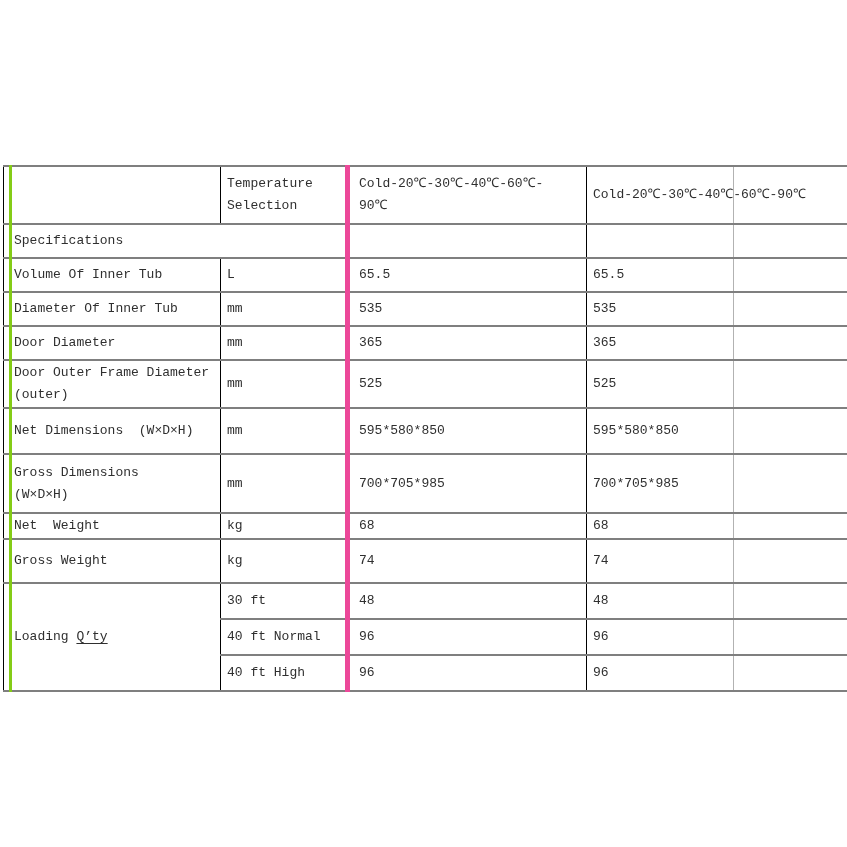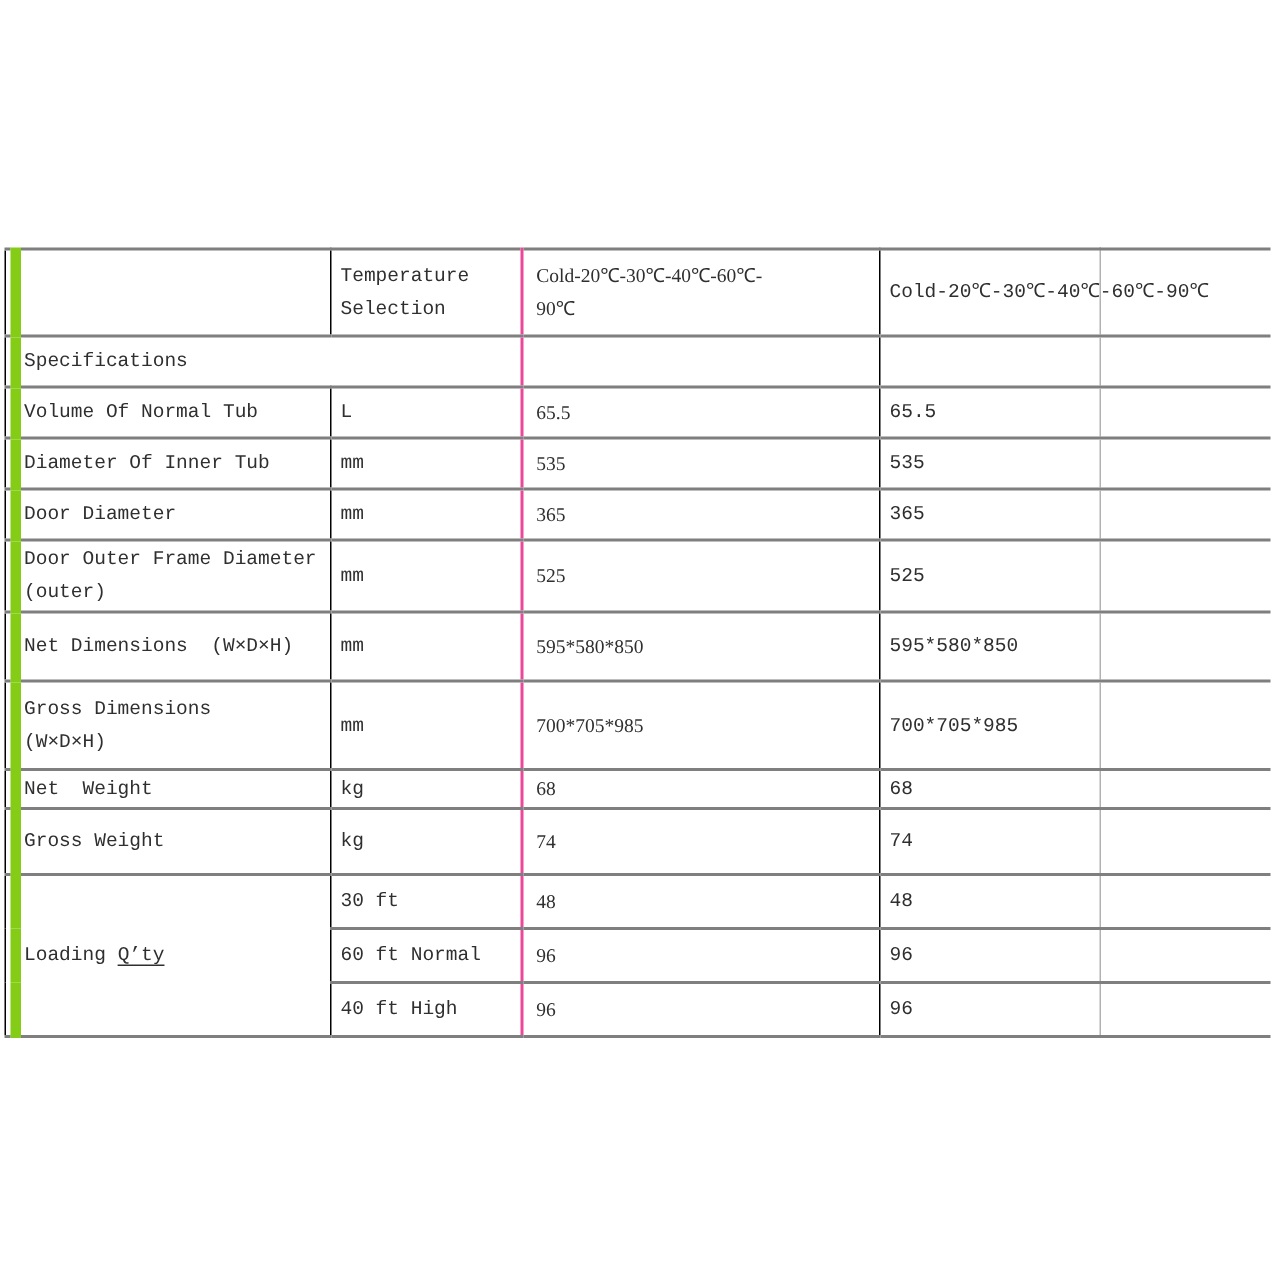--- a/index.html
+++ b/index.html
@@ -16,23 +16,23 @@
     border-left:1px solid #000000;
   }
   td{
     border-bottom:2px solid #7f7f7f;
     vertical-align:middle;
     padding:1px 2px;
     white-space:pre-wrap;
     overflow:visible;
   }
   td.c0{padding:0;}
-  td.c1{border-left:7px solid #84cc16;padding-left:2px;}
+  td.c1{border-left:3px solid #84cc16;padding-left:2px;}
   td.c2{border-left:1px solid #000000;padding-left:6px;}
-  td.c3{border-left:2px solid #ec4899;padding-left:9px;font-family:Liberation Serif, serif;}
+  td.c3{border-left:5px solid #ec4899;padding-left:9px;}
   td.c4{border-left:1px solid #000000;padding-left:6px;border-radius:10px;}
   td.c5{border-left:1px solid #b2b2b2;}
   thead tr{height:58px;}
   tbody tr:nth-child(1),
   tbody tr:nth-child(2),
   tbody tr:nth-child(3),
   tbody tr:nth-child(4){height:34px;}
   tbody tr:nth-child(5){height:37px;}
   tbody tr:nth-child(6){height:46px;}
   tbody tr:nth-child(7){height:59px;}
@@ -77,21 +77,21 @@
   <tbody>
     <tr>
       <td class="c0"></td>
       <td class="c1" colspan="2"><span>Specifications</span></td>
       <td class="c3"></td>
       <td class="c4"></td>
       <td class="c5"></td>
     </tr>
   <tr>
         <td class="c0"></td>
-        <td class="c1"><span>Volume Of Normal Tub</span></td>
+        <td class="c1"><span>Volume Of Inner Tub</span></td>
         <td class="c2"><span>L</span></td>
         <td class="c3"><span>65.5</span></td>
         <td class="c4"><span>65.5</span></td>
         <td class="c5"></td>
       </tr>
       <tr>
         <td class="c0"></td>
         <td class="c1"><span>Diameter Of Inner Tub</span></td>
         <td class="c2"><span>mm</span></td>
         <td class="c3"><span>535</span></td>
@@ -150,21 +150,21 @@
       </tr>
       <tr>
         <td class="c0" rowspan="3"></td>
         <td class="c1" rowspan="3"><span>Loading </span><span class="misspell">Q’ty</span></td>
         <td class="c2"><span>30 ft</span></td>
         <td class="c3"><span>48</span></td>
         <td class="c4"><span>48</span></td>
         <td class="c5"></td>
       </tr>
       <tr>
-        <td class="c2"><span>60 ft Normal</span></td>
+        <td class="c2"><span>40 ft Normal</span></td>
         <td class="c3"><span>96</span></td>
         <td class="c4"><span>96</span></td>
         <td class="c5"></td>
       </tr>
       <tr>
         <td class="c2"><span>40 ft High</span></td>
         <td class="c3"><span>96</span></td>
         <td class="c4"><span>96</span></td>
         <td class="c5"></td>
       </tr>

